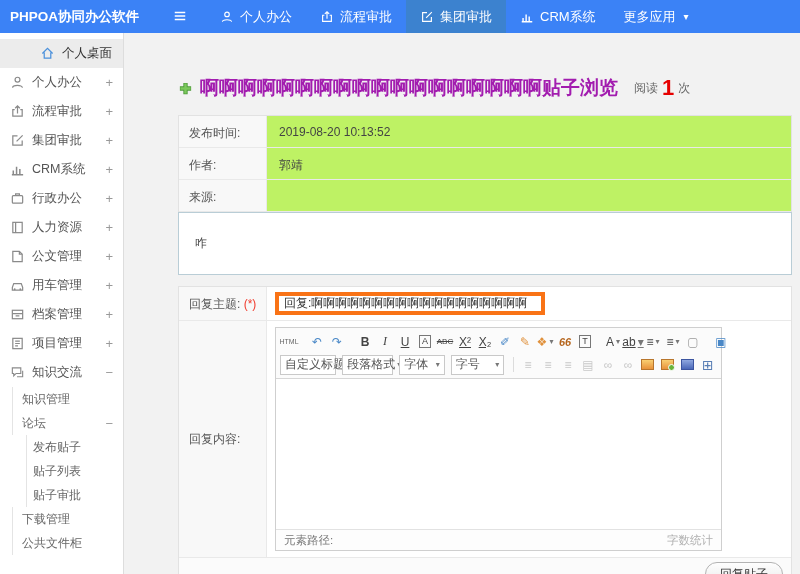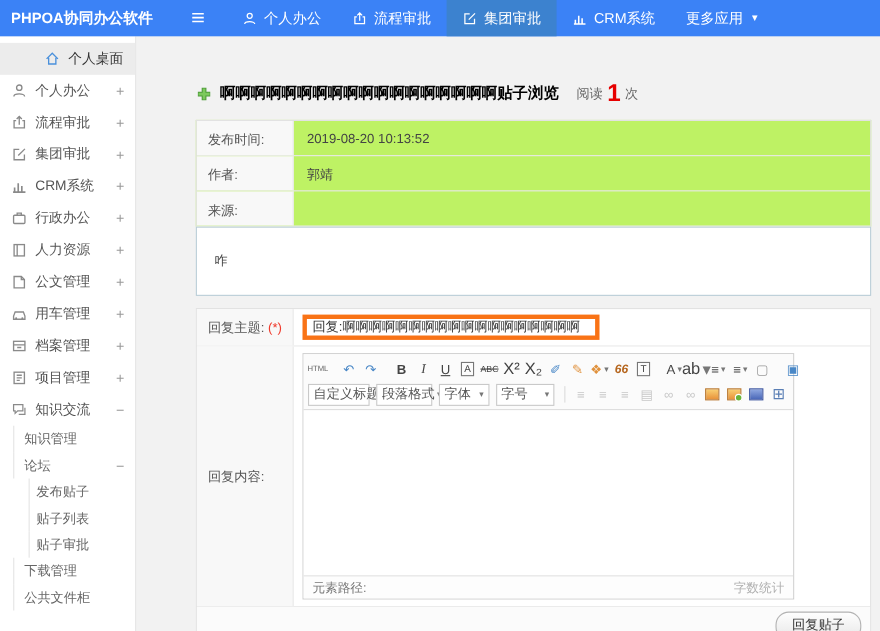--- a/index.html
+++ b/index.html
@@ -31,21 +31,21 @@
   .sb-ico svg { width:15px; height:15px; display:block; }
   .sb-label { white-space:nowrap; }
   .sb-exp { position:absolute; right:10px; color:#999; font-size:13px; }
 
   
   .main { position:absolute; top:33px; left:124px; width:676px; height:541px; background:#f2f2f2; padding:0 8px 0 54px; overflow:hidden; }
 
   .title-row { margin-top:42px; display:flex; align-items:center; }
   .plus-ico { width:15px; height:15px; margin-right:7px; flex:0 0 auto; }
   .plus-ico svg { width:15px; height:15px; display:block; }
-  .page-title { color:#000000; font-weight:bold; font-size:14px; white-space:nowrap; }
+  .page-title { color:#a21caf; font-weight:bold; font-size:19px; white-space:nowrap; }
   .read-label, .read-unit { color:#666; font-size:12px; }
   .read-label { margin-left:16px; }
   .read-count { color:#e60000; font-size:22px; font-weight:bold; margin:0 4px; line-height:20px; }
 
   .info-table { margin-top:14px; background:#bef264; border:1px solid #e2e2e2; border-bottom:none; }
   .irow { display:flex; min-height:32px; border-bottom:1px solid #e9e9e9; }
   .ilabel { width:88px; flex:0 0 88px; background:#f8f8f8; border-right:1px solid #e9e9e9; padding:9px 8px 0 10px; font-size:12px; color:#555; }
   .ival { flex:1; padding:9px 12px 0 12px; font-size:12px; color:#444; }
 
   .content-box { background:#fff; border:1px solid #b9cdd6; min-height:63px; padding:22px 16px 8px 16px; font-size:12px; color:#444; }
@@ -67,21 +67,21 @@
   .tcaret { font-size:8px; color:#777; margin-left:2px; }
   .tbtn.src span { font-size:7px; color:#666; letter-spacing:0; }
   .tbtn.blue { color:#4a88c7; }
   .tbtn.orange { color:#e0913c; }
   .tbtn.brown span { color:#b5651d; font-weight:bold; font-style:italic; font-size:11px; }
   .tbtn.bold span { font-weight:bold; }
   .tbtn.italic span { font-style:italic; font-family:"Liberation Serif",serif; }
   .tbtn.under span { text-decoration:underline; }
   .tbtn.boxed span { border:1px solid #777; font-size:9px; padding:0 2px; line-height:11px; }
   .tbtn.strike span { text-decoration:line-through; font-size:8px; }
-  .tbtn.small span { font-size:15px; }
+  .tbtn.small span { font-size:12px;text-decoration:underline; }
   .tbtn.gray { color:#9a9a9a; }
   .tbtn.disabled { color:#c8c8c8; cursor:default; }
   .tbtn.tblico { color:#5a7fb5; font-size:14px; }
   .tbtn.select { border:1px solid #c9c9c9; background:#fff; height:20px; justify-content:space-between; padding:0 4px; margin-right:5px; font-size:12px; color:#555; border-radius:0; }
   .tbtn.select span { white-space:nowrap; }
   [data-name="custom-title-dropdown"] { width:80px; }
   [data-name="paragraph-dropdown"]    { width:72px; }
   [data-name="font-family-dropdown"]  { width:64px; }
   [data-name="font-size-dropdown"]    { width:76px; }
   .tbtn.swatch { width:17px; }

